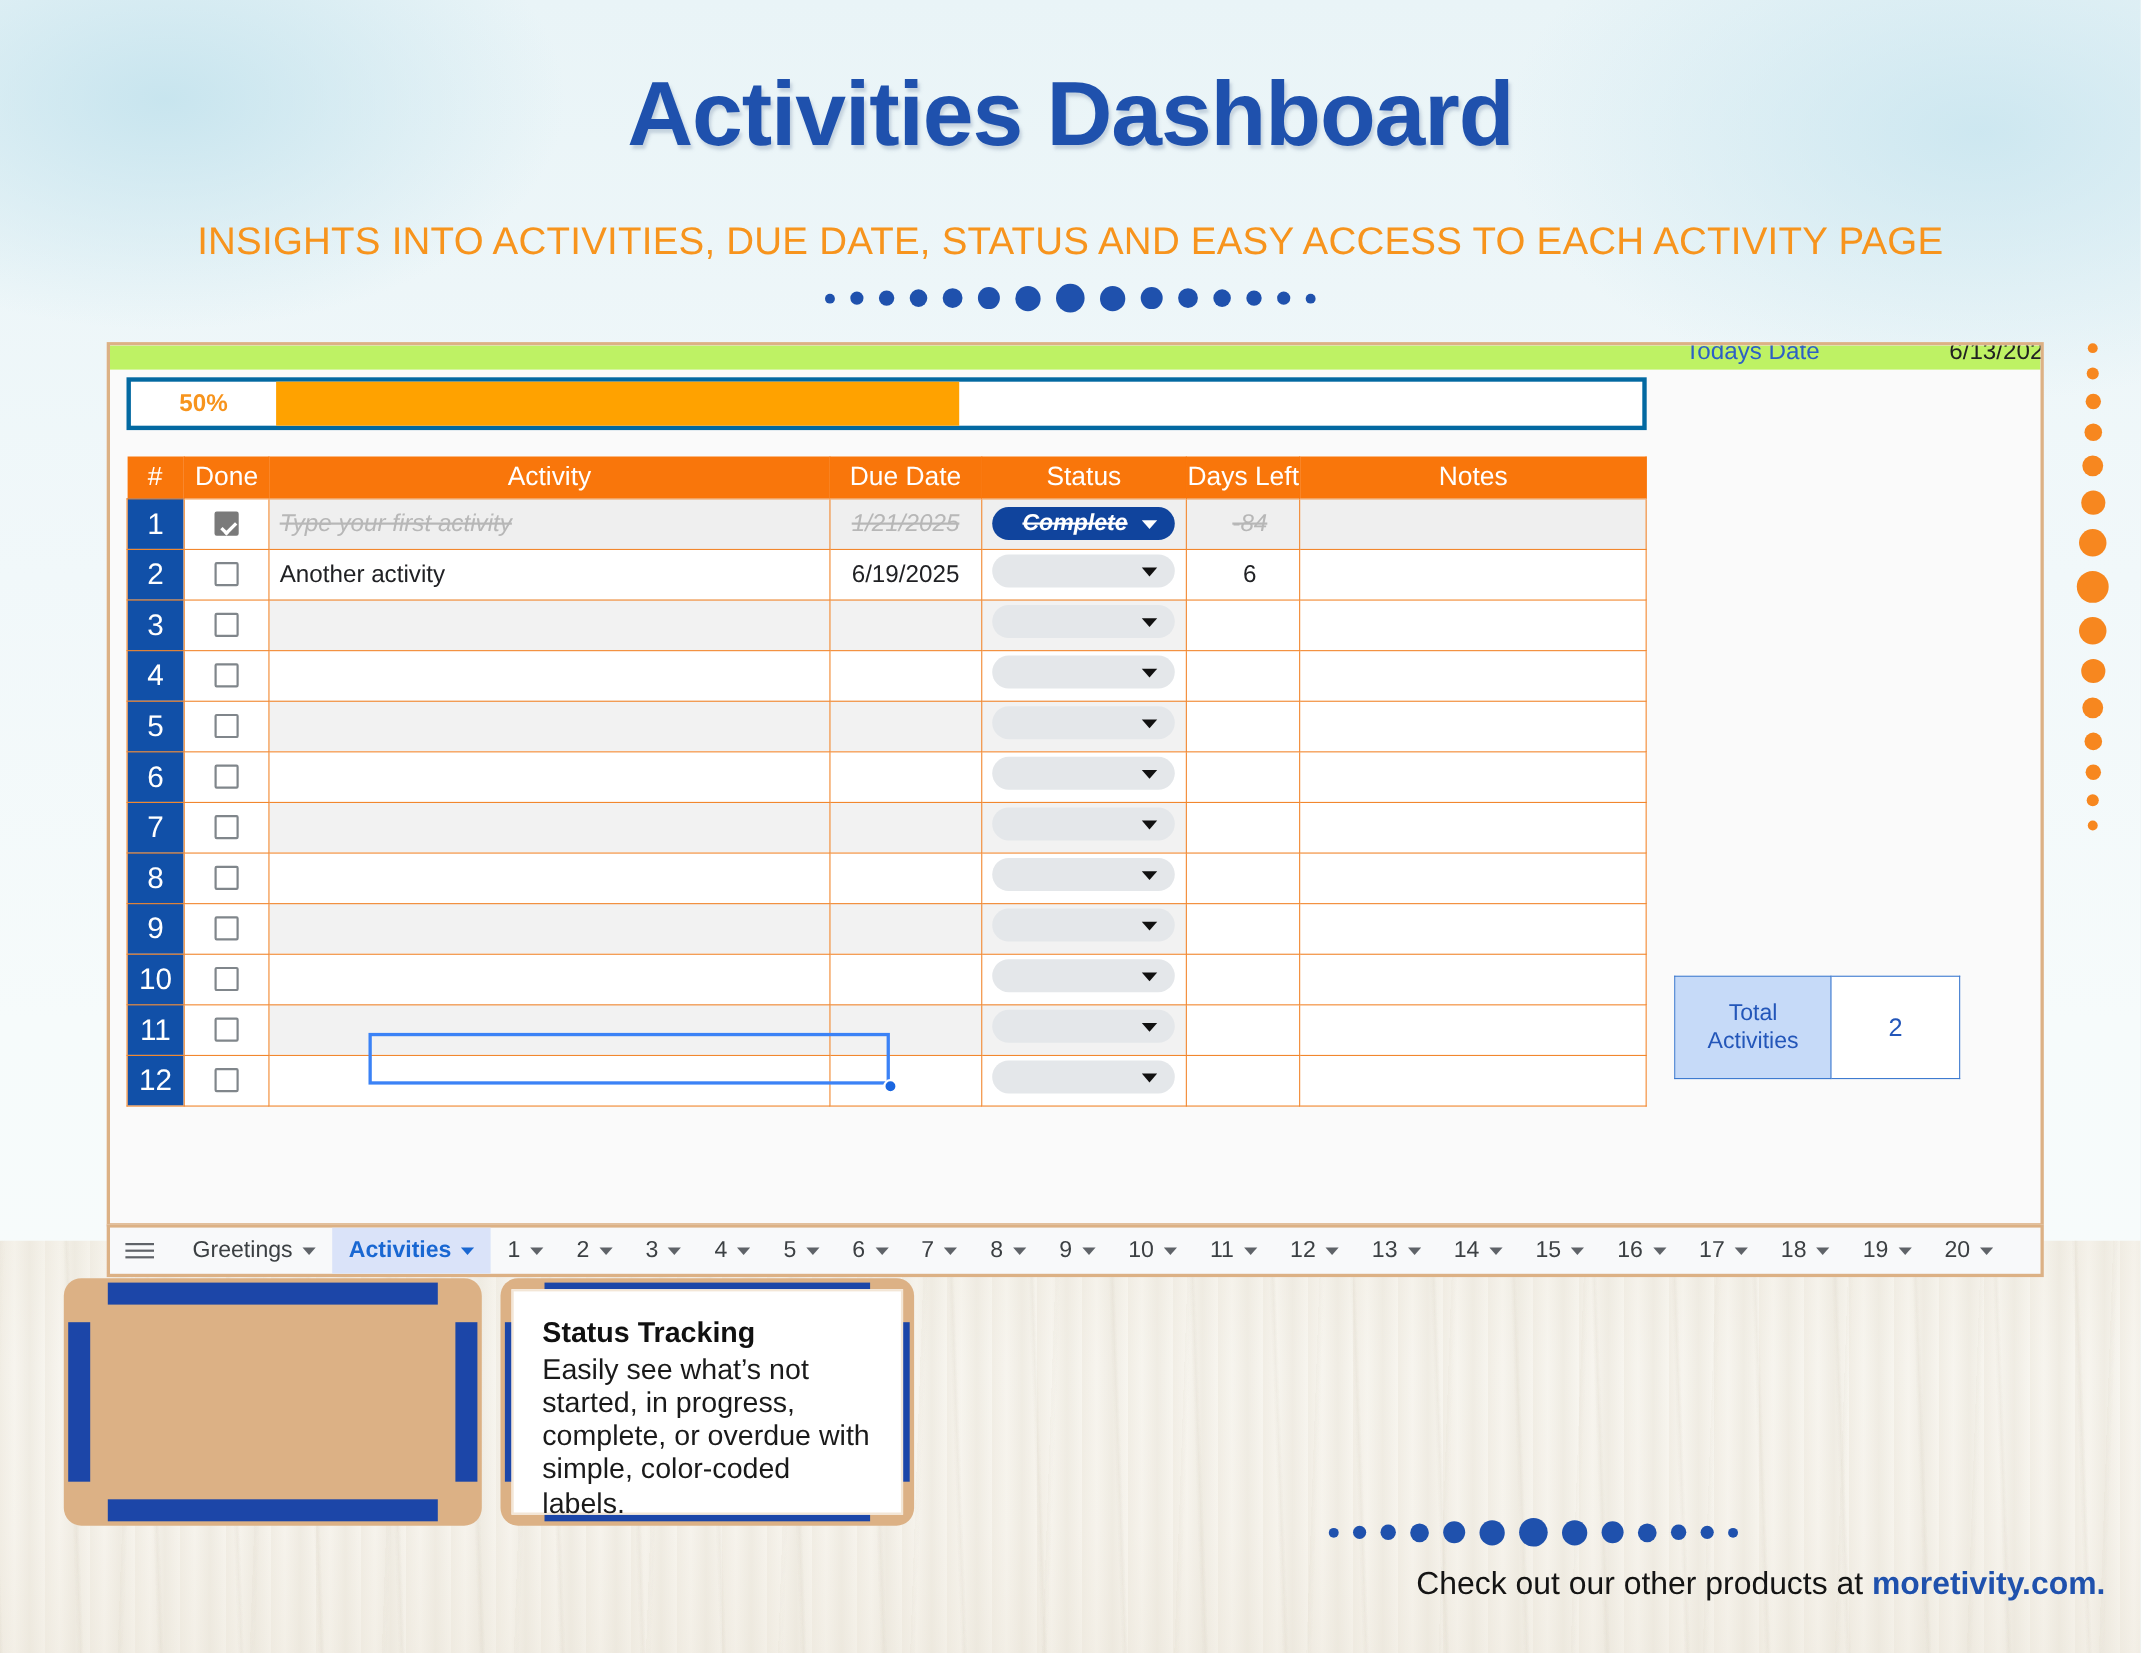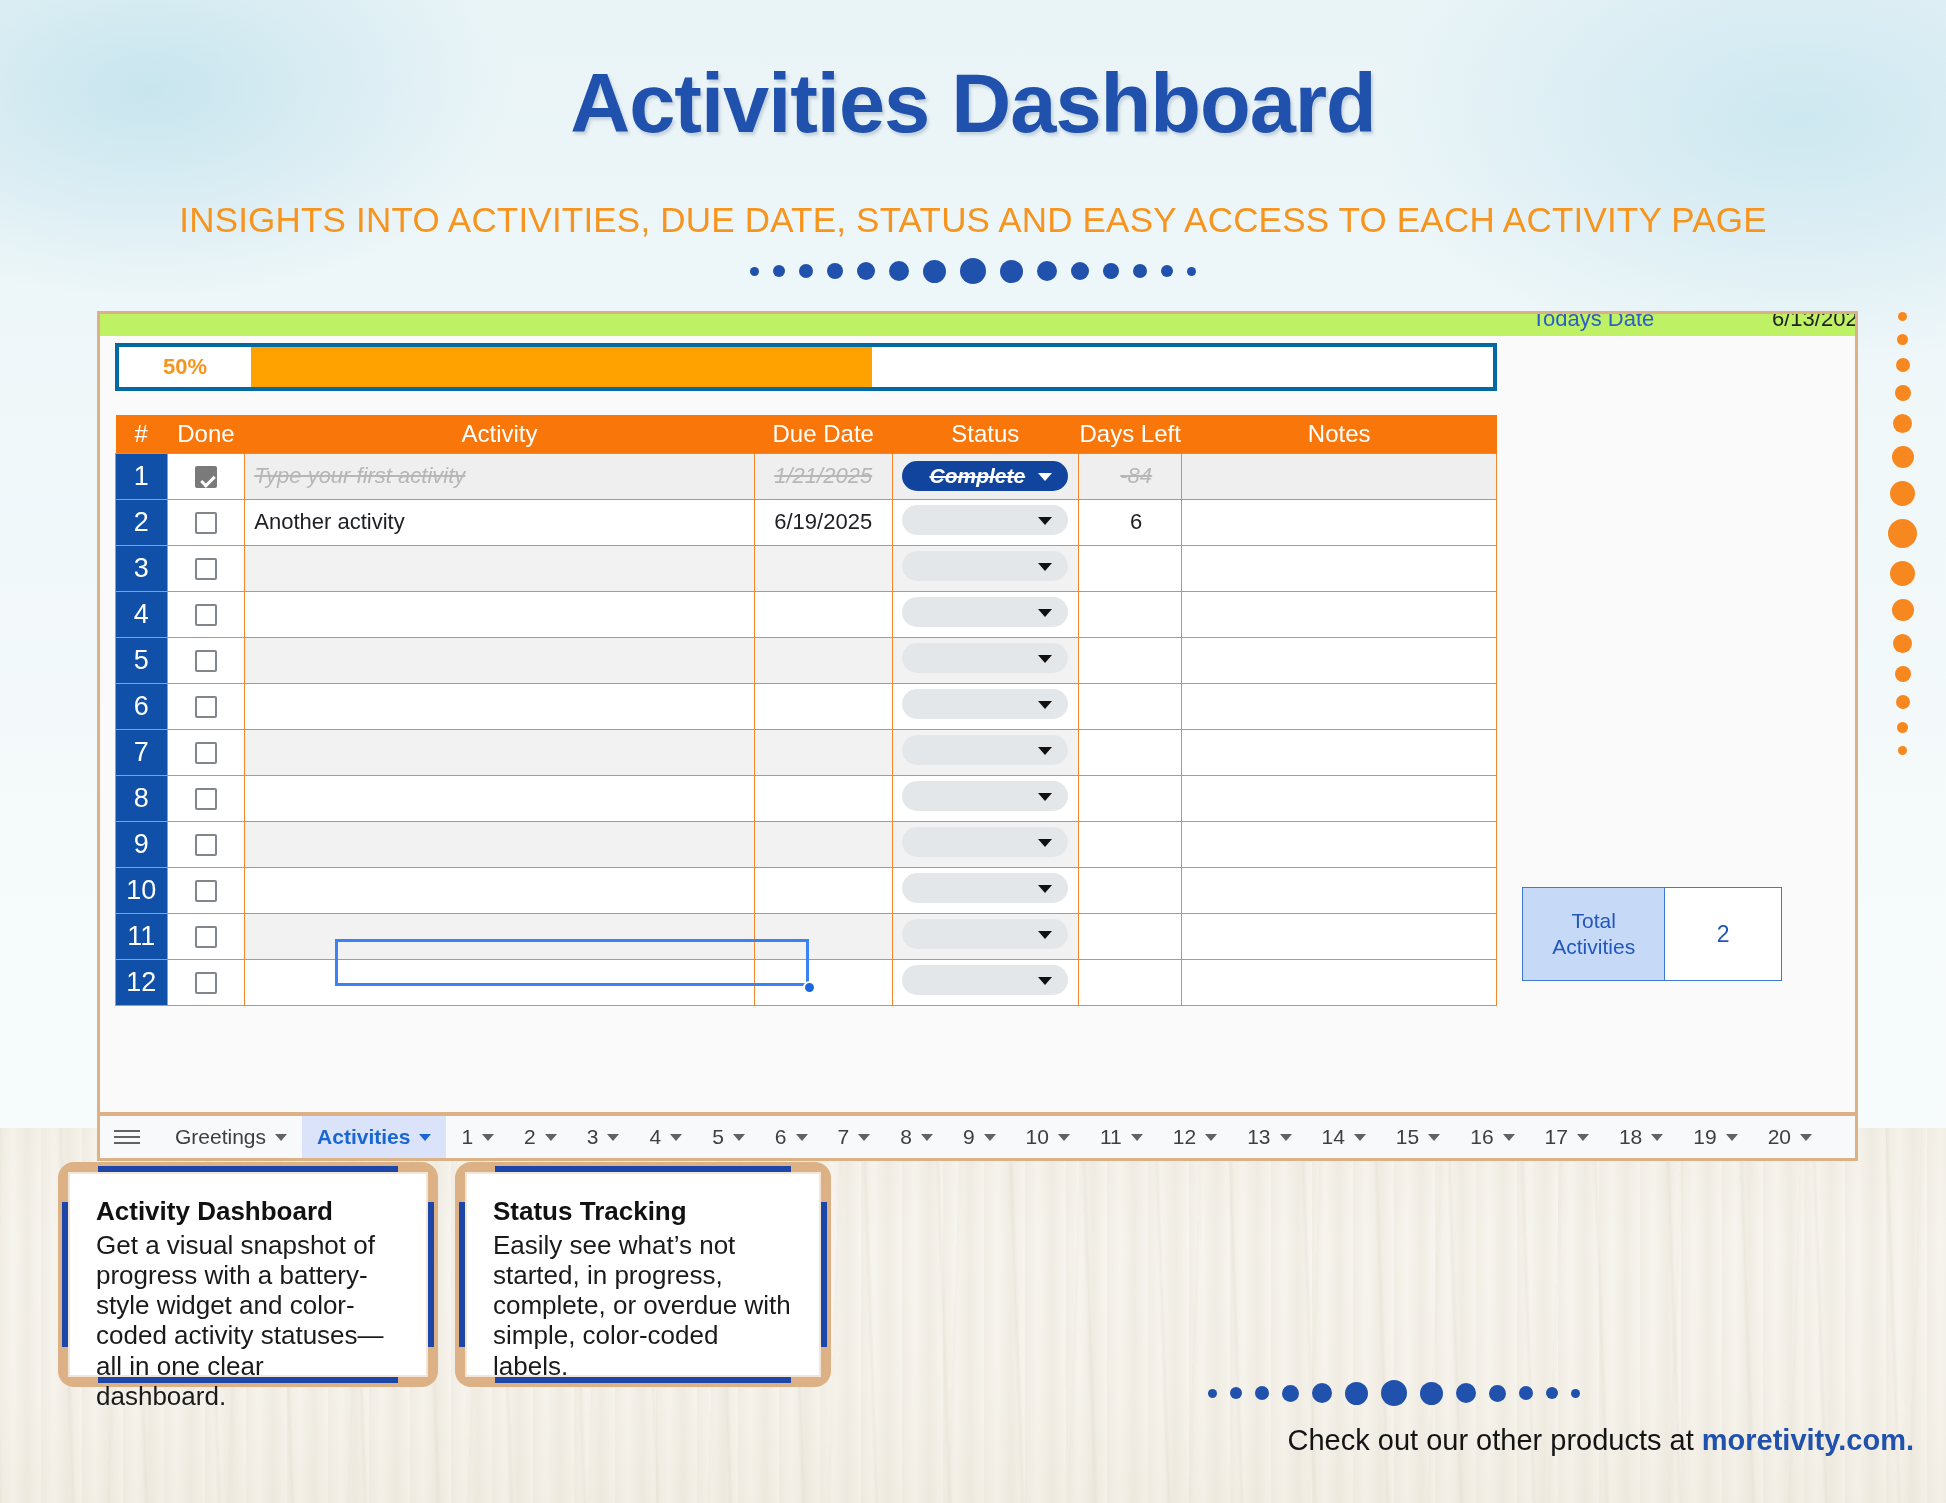--- a/index.html
+++ b/index.html
@@ -618,24 +618,20 @@
         <span class="tcaret"></span>
       </div>
     </div>
 </div>
 
 <div class="card" id="card-1">
   <span class="blue-h top"></span>
   <span class="blue-h bot"></span>
   <span class="blue-v left"></span>
   <span class="blue-v right"></span>
-  <div class="inner">
-    <div class="card-title">Activity Dashboard</div>
-    <div class="card-body">Get a visual snapshot of progress with a battery-style widget and color-coded activity statuses—all in one clear dashboard.</div>
-  </div>
 </div>
 
 <div class="card" id="card-2">
   <span class="blue-h top"></span>
   <span class="blue-h bot"></span>
   <span class="blue-v left"></span>
   <span class="blue-v right"></span>
   <div class="inner">
     <div class="card-title">Status Tracking</div>
     <div class="card-body">Easily see what’s not started, in progress, complete, or overdue with simple, color-coded labels.</div>

